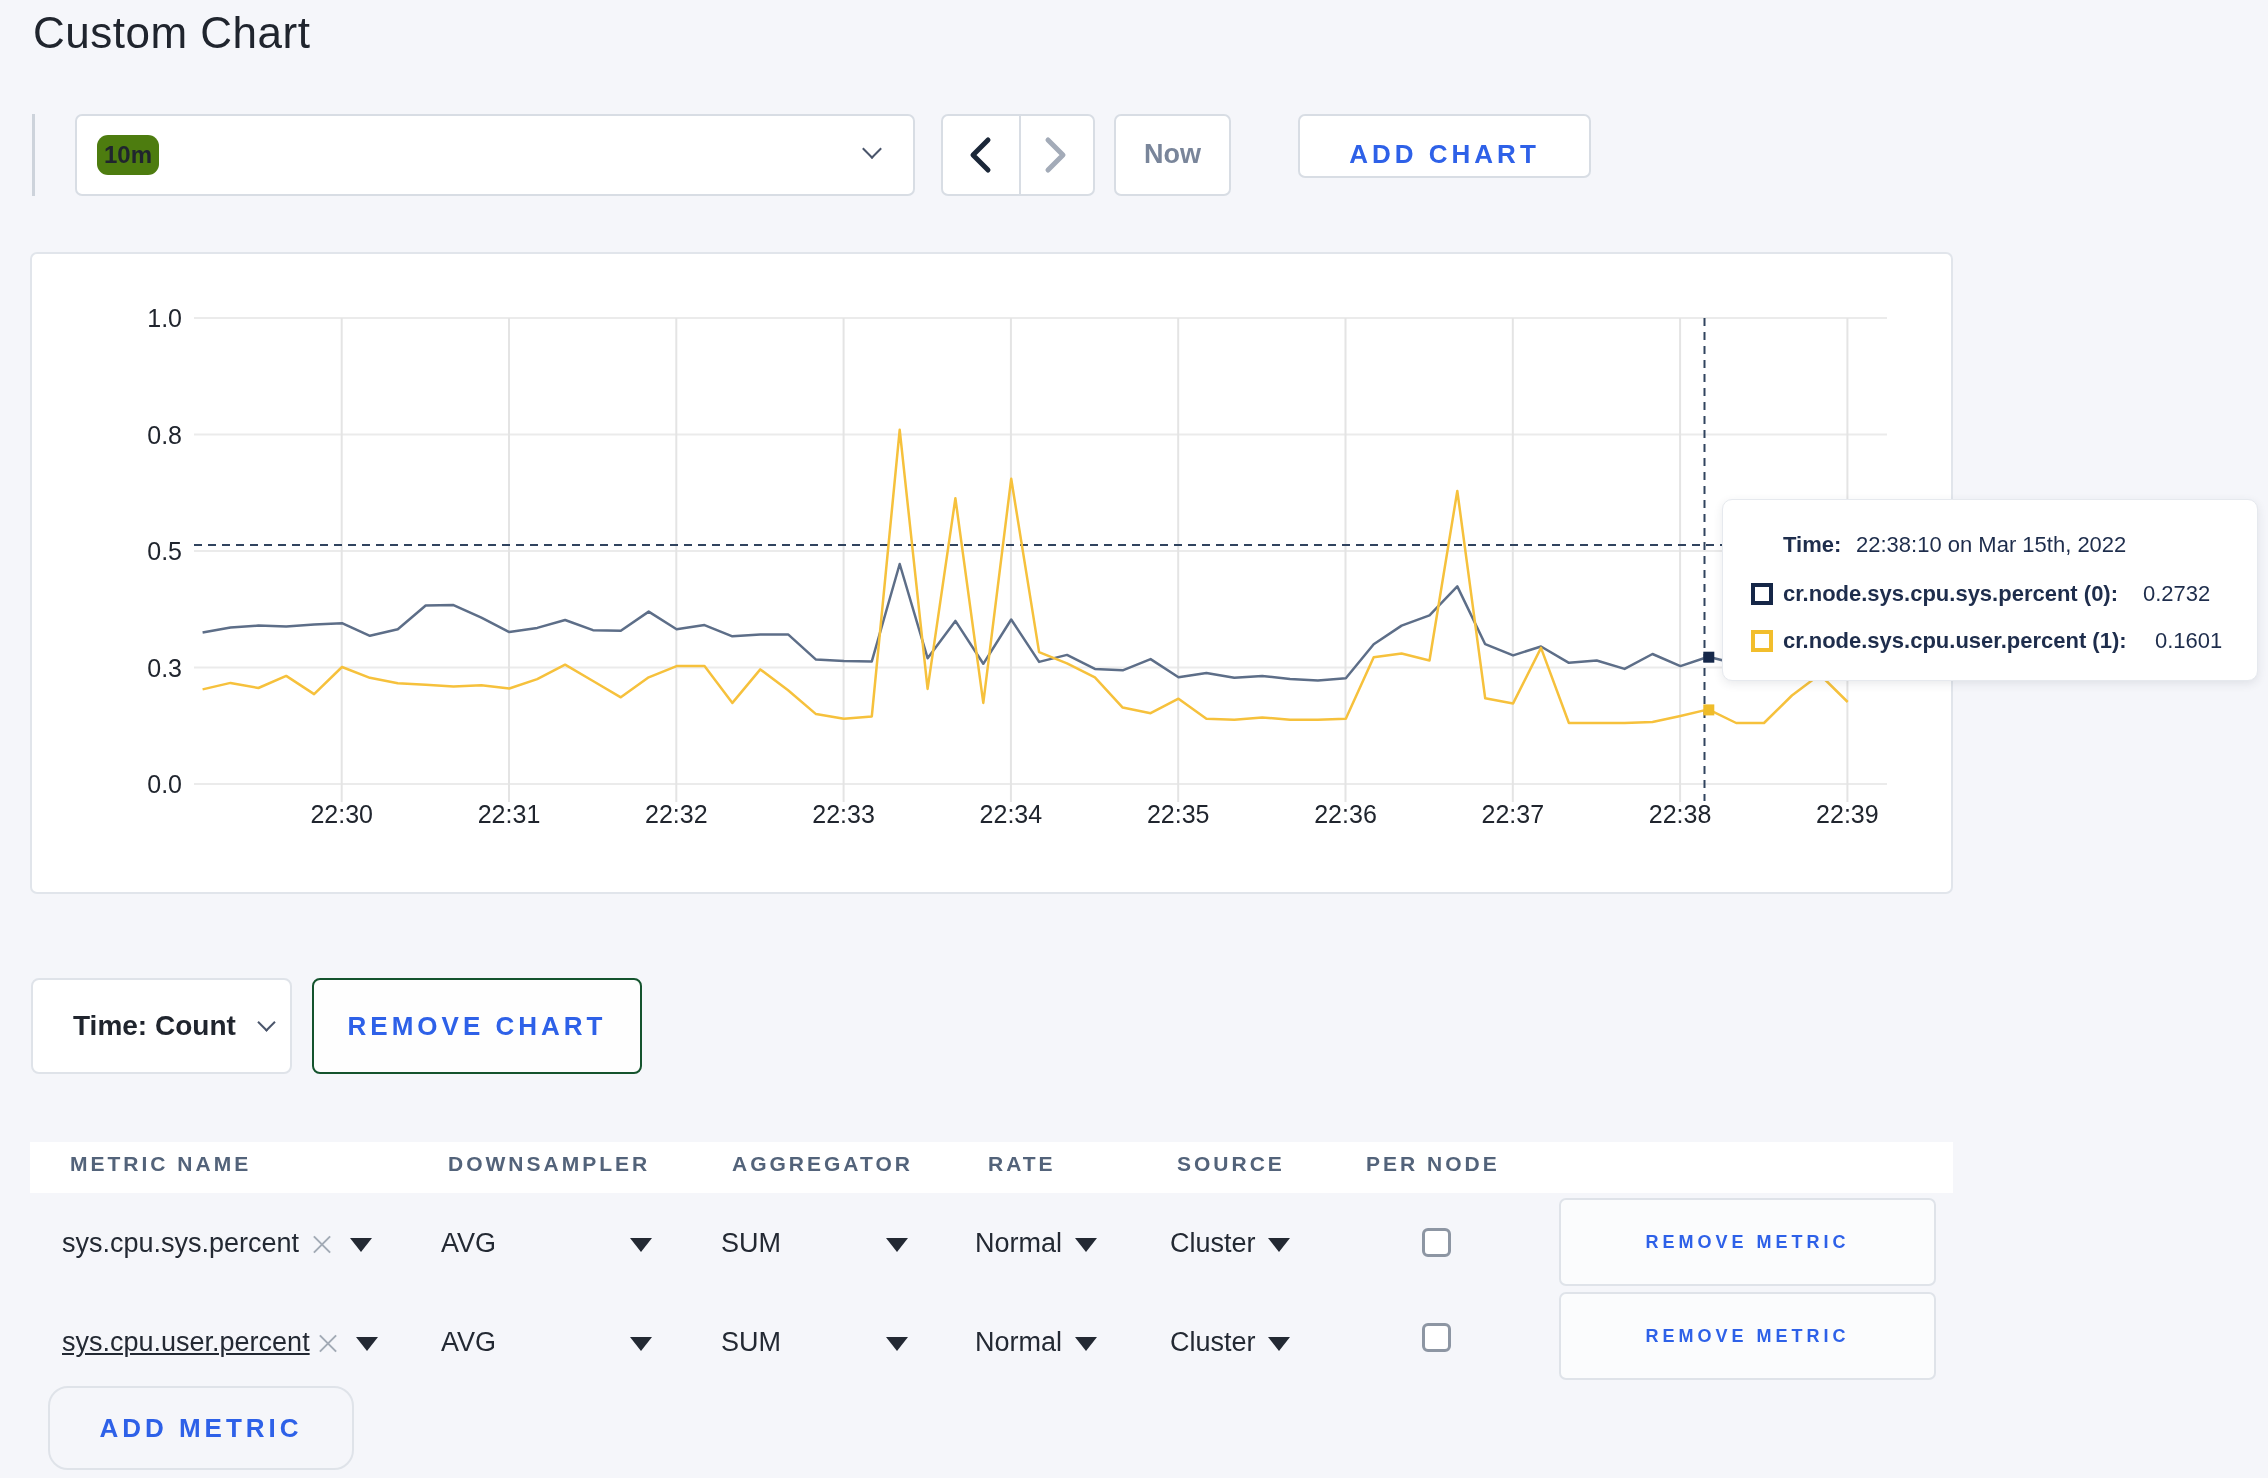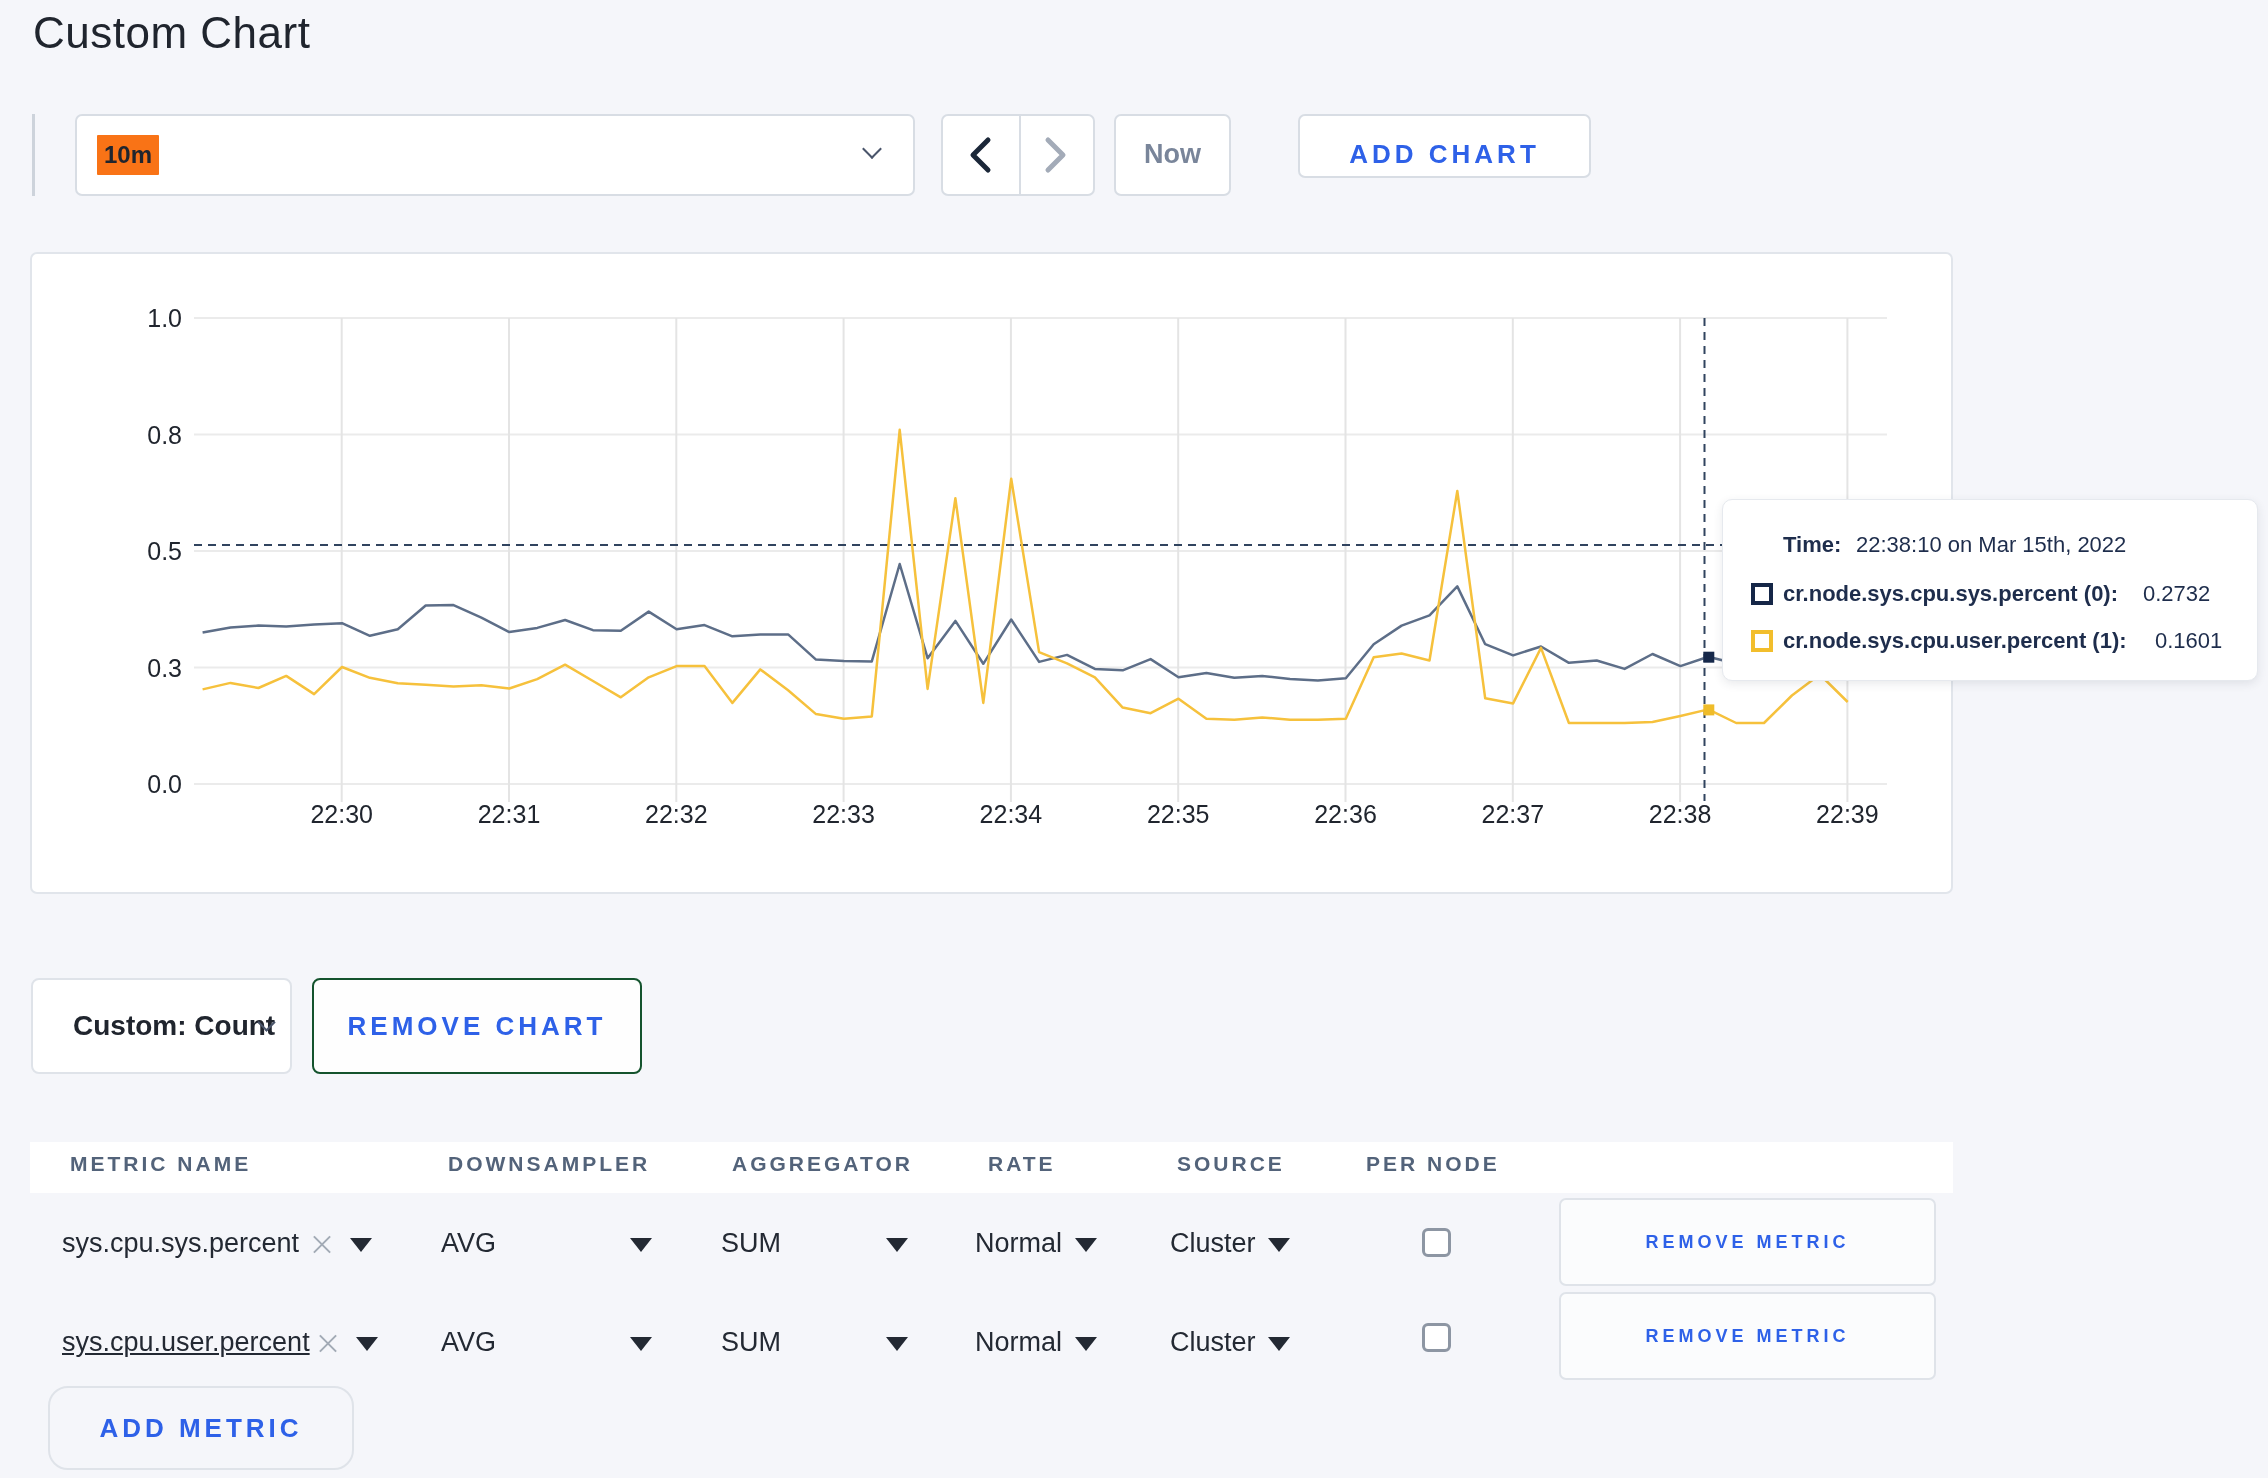--- a/index.html
+++ b/index.html
@@ -17,21 +17,21 @@
     font-size:44px; font-weight:400; color:#20252e;
     letter-spacing:0.5px;
   }
   .vline { position:absolute; left:32px; top:114px; width:3px; height:82px; background:#cdd3db; }
   .dd {
     position:absolute; left:75px; top:114px; width:840px; height:82px;
     background:#fff; border:2px solid #d8dde4; border-radius:7px;
   }
   .chip {
     position:absolute; left:20px; top:19px; width:62px; height:40px;
-    background:#f97316; border-radius:1px; text-align:center;
+    background:#4d7c0f; border-radius:11px; text-align:center;
     font-size:24px; font-weight:bold; color:#20252e; line-height:40px;
   }
   .ddlabel { position:absolute; left:112px; top:0; height:78px; line-height:78px; font-size:27px; color:#20252e; }
   .chev {
     position:absolute; width:14px; height:14px;
     border-right:2.5px solid #4a556b; border-bottom:2.5px solid #4a556b;
     transform:rotate(45deg);
   }
   .arrows {
     position:absolute; left:941px; top:114px; width:154px; height:82px;
@@ -183,21 +183,21 @@
       <span style="position:absolute;left:420px;">0.2732</span>
     </div>
     <div class="tt-row" style="top:127px;">
       <div class="tt-sw yel"></div>
       <span style="position:absolute;left:60px;font-weight:bold;">cr.node.sys.cpu.user.percent (1):</span>
       <span style="position:absolute;left:432px;text-align:right;">0.1601</span>
     </div>
   </div>
 
   <div class="units-btn">
-    <div class="lbl">Custom: Count</div>
+    <div class="lbl">Time: Count</div>
     <div class="chev" style="left:227px; top:36px; width:13px; height:13px;"></div>
   </div>
   <div class="btn-removechart">REMOVE CHART</div>
 
   <div class="thead">
     <div class="th" style="left:40px;">METRIC NAME</div>
     <div class="th" style="left:418px;">DOWNSAMPLER</div>
     <div class="th" style="left:702px;">AGGREGATOR</div>
     <div class="th" style="left:958px;">RATE</div>
     <div class="th" style="left:1147px;">SOURCE</div>

